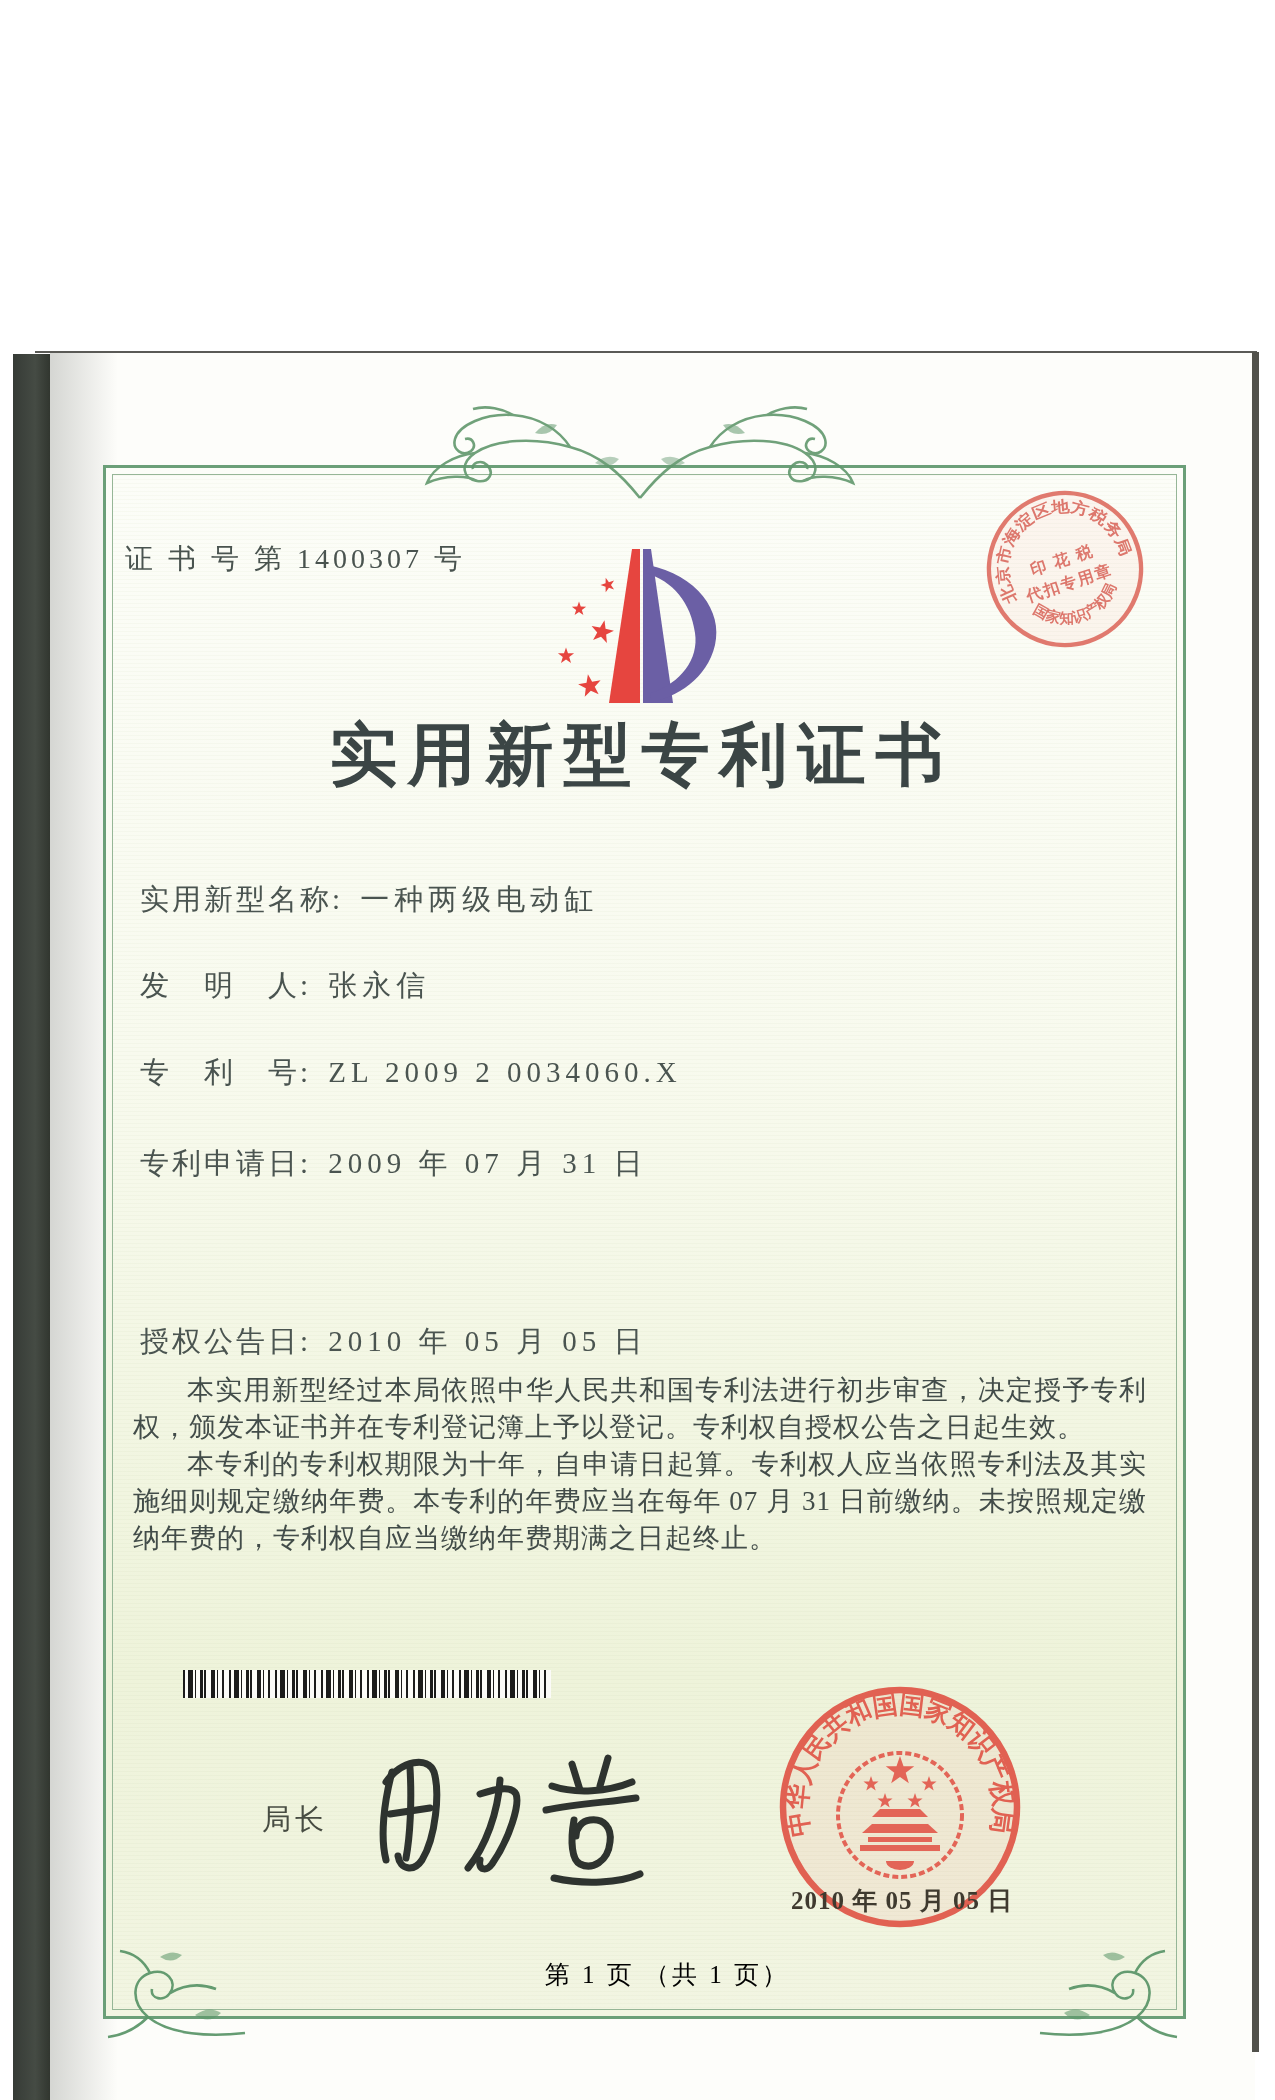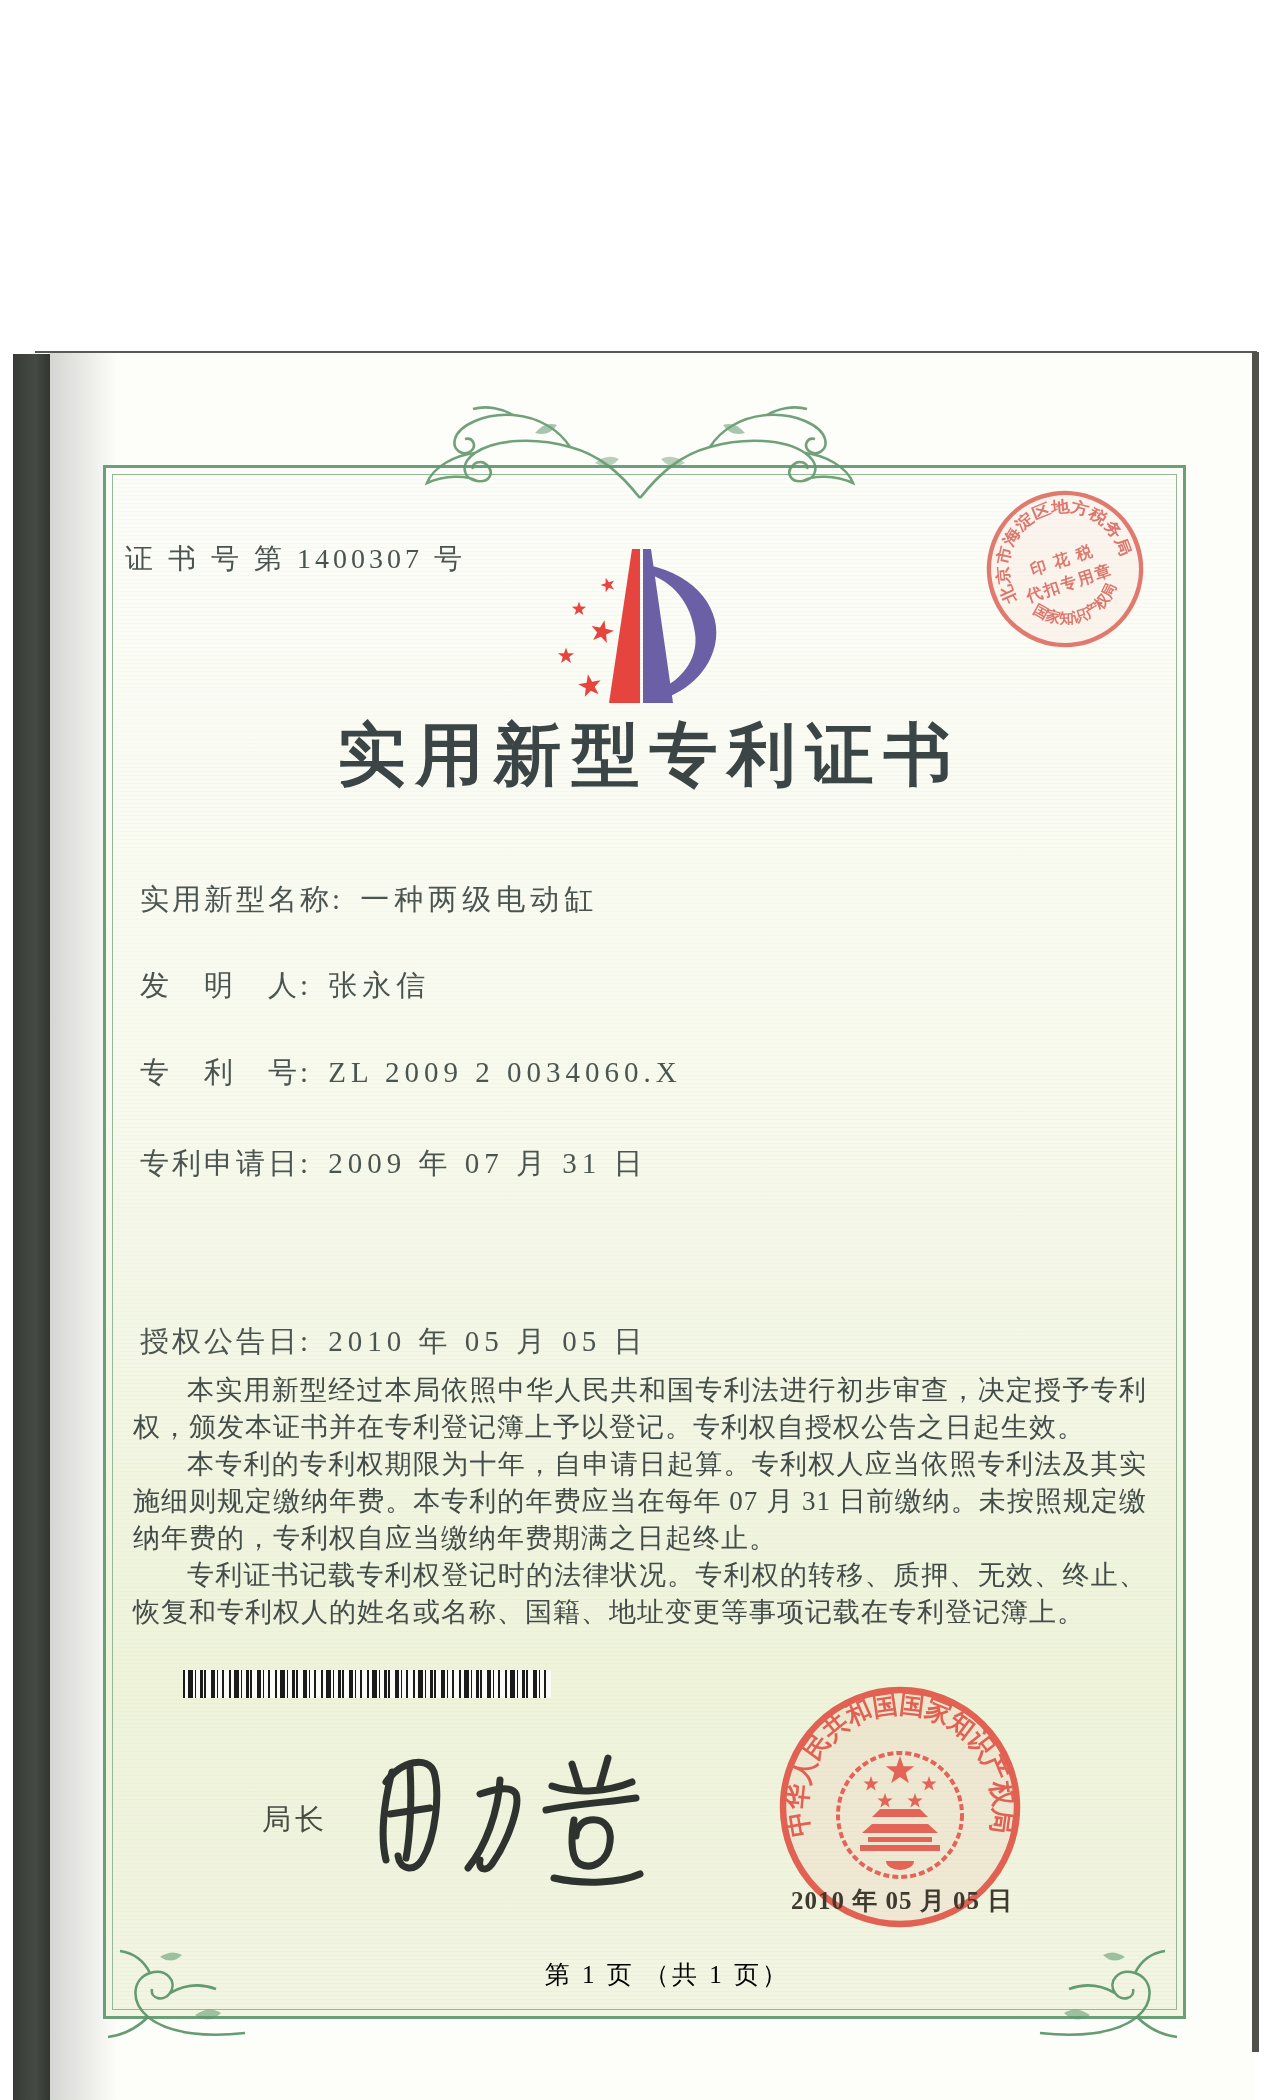--- a/index.html
+++ b/index.html
@@ -16,21 +16,21 @@
     background:linear-gradient(90deg,#363b36,#454b44 60%,#31362f);}
   .scan-right{left:1252px;top:352px;width:7px;height:1700px;background:#51514b;}
   
   .frame{left:103px;top:465px;width:1077px;height:1548px;
     border:3px solid #6b9f78;
     background:linear-gradient(180deg,#fcfdf8 0%,#f8faee 38%,#eef3da 78%,#f2f5e2 100%);}
   .frame-inner{position:absolute;left:6px;top:6px;right:6px;bottom:6px;
     border:1px solid #96b697;
     background:repeating-linear-gradient(180deg,rgba(150,170,115,.05) 0 1px,rgba(0,0,0,0) 1px 4px);}
   .cert-number{left:125px;top:540px;font-size:28px;letter-spacing:4px;color:#49534f;}
-  .title{left:111px;top:710px;width:1077px;text-align:center;font-size:68px;
+  .title{left:103px;top:710px;width:1077px;text-align:center;font-size:68px;
     font-weight:700;letter-spacing:10px;color:#3b4545;}
   .field{left:140px;font-size:29px;color:#4a5450;white-space:nowrap;}
   .field .lb{letter-spacing:3px;}
   .field .val{letter-spacing:5px;margin-left:10px;}
   .body-text{left:133px;top:1372px;width:1014px;font-size:27px;line-height:37px;
     color:#424c49;text-align:justify;letter-spacing:1px;}
   .body-text p{margin:0;text-indent:2em;}
   .barcode{left:183px;top:1670px;width:368px;height:28px;
     background:repeating-linear-gradient(90deg,
       #1b1b1b 0 2px,#fbfbf8 2px 5px,#1b1b1b 5px 10px,#fbfbf8 10px 12px,
@@ -150,21 +150,20 @@
     <span class="val">2009 年 07 月 31 日</span>
   </div>
   <div class="abs field" style="top:1322px;">
     <span class="lb">授权公告日:</span>
     <span class="val">2010 年 05 月 05 日</span>
   </div>
 
   <div class="abs body-text">
     <p>本实用新型经过本局依照中华人民共和国专利法进行初步审查，决定授予专利权，颁发本证书并在专利登记簿上予以登记。专利权自授权公告之日起生效。</p>
     <p>本专利的专利权期限为十年，自申请日起算。专利权人应当依照专利法及其实施细则规定缴纳年费。本专利的年费应当在每年 07 月 31 日前缴纳。未按照规定缴纳年费的，专利权自应当缴纳年费期满之日起终止。</p>
-    <p>专利证书记载专利权登记时的法律状况。专利权的转移、质押、无效、终止、恢复和专利权人的姓名或名称、国籍、地址变更等事项记载在专利登记簿上。</p>
   </div>
 
   <div class="abs barcode"></div>
 
   <div class="abs sig-title">局长</div>
   <span class="sr">田力普</span>
   <svg class="abs" style="left:340px;top:1742px;" width="310" height="150" viewBox="0 0 310 150">
     <g fill="none" stroke="#2e332f" stroke-width="7" stroke-linecap="round" stroke-linejoin="round">
       <path d="M52,30 C44,60 40,95 46,118"></path>
       <path d="M46,40 C62,18 88,14 94,30 C100,50 96,95 82,118 C74,130 60,128 58,114"></path>

